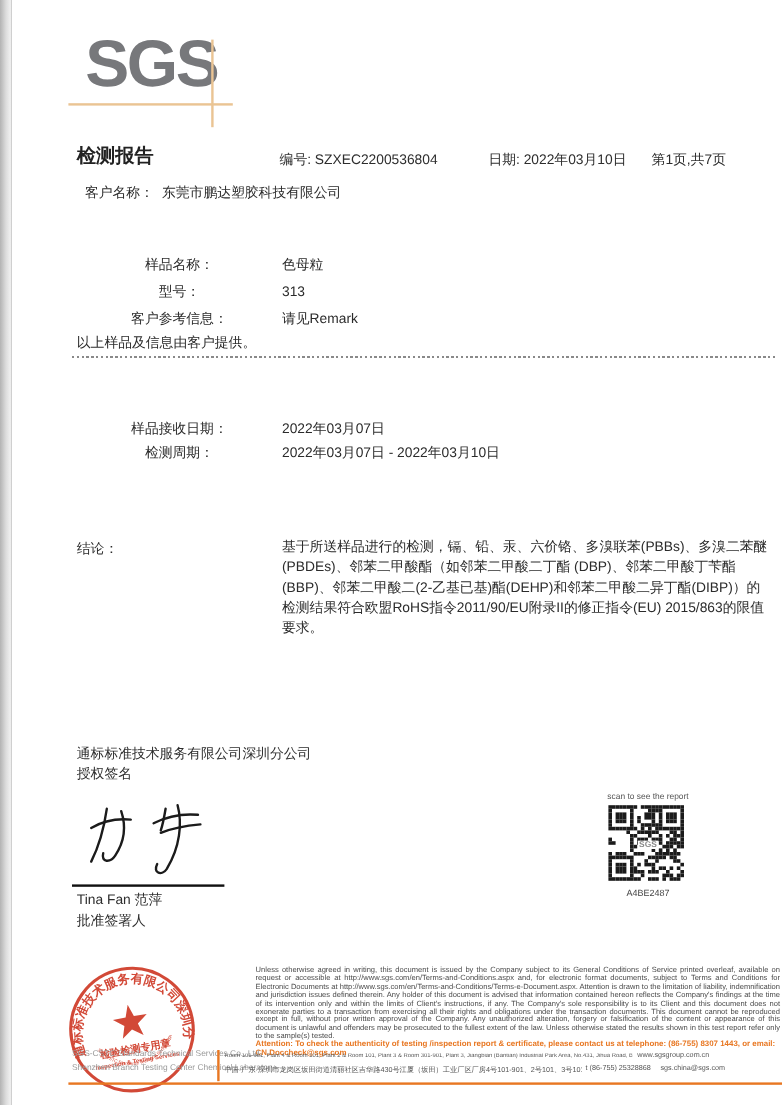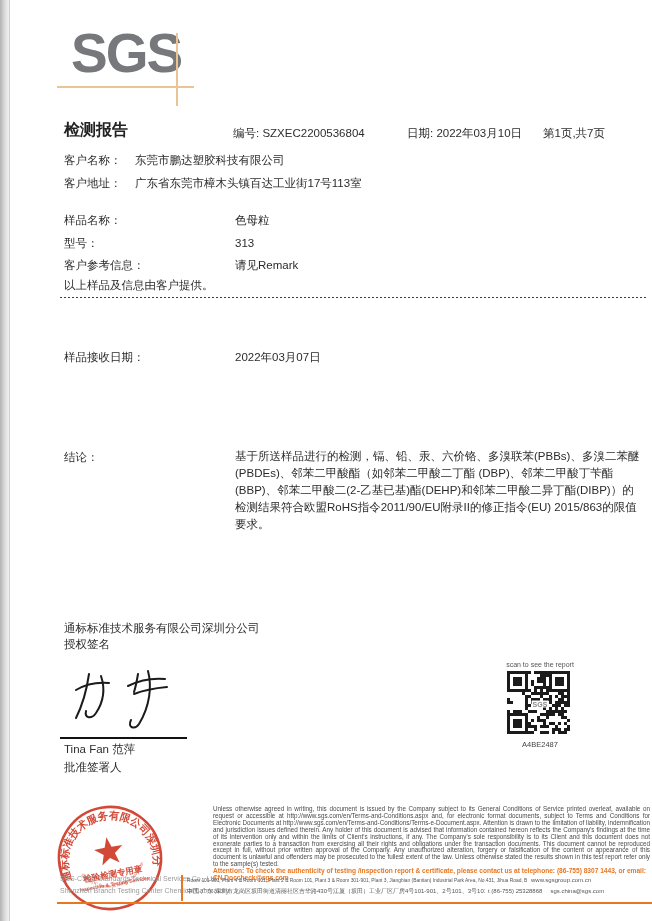--- a/index.html
+++ b/index.html
@@ -14,21 +14,21 @@
   .crop-v{left:176px;top:33px;width:2px;height:73px;background:#eac493;}
 
   
   .report-title{left:64px;top:120px;font-size:16px;font-weight:bold;color:#222;}
   .hmeta{top:126px;font-size:11.5px;white-space:nowrap;}
   .report-no{left:233px;}
   .report-date{left:407px;}
   .page-info{left:543px;}
 
   
-  .row{position:absolute;left:64px;font-size:11.5px;white-space:nowrap;color:#2b2b2b;}
+  .row{position:absolute;left:64px;font-size:11.5px;white-space:nowrap;color:#2b2b2b;text-align:center;}
   .lbl{display:inline-block;}
   .lbl-sm{width:71px;}
   .lbl-lg{width:171px;}
   .dashed{left:60px;top:297px;width:588px;height:1px;background:repeating-linear-gradient(90deg,#3c3c3c 0 2px,transparent 2px 4px);}
 
   .conclusion{left:235px;top:448px;width:406px;font-size:11.5px;line-height:17px;color:#2b2b2b;}
 
   
   .sig-company{left:64px;top:621px;font-size:11.5px;}
   .sig-auth{left:64px;top:637px;font-size:11.5px;}
@@ -70,30 +70,30 @@
   <div class="abs logo">SGS</div>
   <div class="abs crop-h"></div>
   <div class="abs crop-v"></div>
 
   <div class="abs report-title">检测报告</div>
   <div class="abs hmeta report-no"><span>编号: </span><span>SZXEC2200536804</span></div>
   <div class="abs hmeta report-date"><span>日期: </span><span>2022年03月10日</span></div>
   <div class="abs hmeta page-info">第1页,共7页</div>
 
   <div class="row" style="top:153px"><span class="lbl lbl-sm">客户名称：</span><span>东莞市鹏达塑胶科技有限公司</span></div>
-  <div class="row" style="top:176px"><span class="lbl lbl-sm">客户地址：</span><span>广东省东莞市樟木头镇百达工业街17号113室</span></div>
 
   <div class="row" style="top:213px"><span class="lbl lbl-lg">样品名称：</span><span>色母粒</span></div>
   <div class="row" style="top:236px"><span class="lbl lbl-lg">型号：</span><span>313</span></div>
   <div class="row" style="top:258px"><span class="lbl lbl-lg">客户参考信息：</span><span>请见Remark</span></div>
   <div class="row" style="top:278px">以上样品及信息由客户提供。</div>
 
   <div class="abs dashed"></div>
 
   <div class="row" style="top:350px"><span class="lbl lbl-lg">样品接收日期：</span><span>2022年03月07日</span></div>
+  <div class="row" style="top:370px"><span class="lbl lbl-lg">检测周期：</span><span>2022年03月07日 - 2022年03月10日</span></div>
 
   <div class="row" style="top:450px">结论：</div>
   <div class="abs conclusion">基于所送样品进行的检测，镉、铅、汞、六价铬、多溴联苯(PBBs)、多溴二苯醚(PBDEs)、邻苯二甲酸酯（如邻苯二甲酸二丁酯 (DBP)、邻苯二甲酸丁苄酯(BBP)、邻苯二甲酸二(2-乙基已基)酯(DEHP)和邻苯二甲酸二异丁酯(DIBP)）的检测结果符合欧盟RoHS指令2011/90/EU附录II的修正指令(EU) 2015/863的限值要求。</div>
 
   <div class="abs sig-company">通标标准技术服务有限公司深圳分公司</div>
   <div class="abs sig-auth">授权签名</div>
   <svg class="abs sig-svg" width="132" height="66" viewBox="0 0 132 66">
     <g fill="none" stroke="#1b1b1b" stroke-width="2" stroke-linecap="round">
       <path d="M8,22 C18,16 30,14 41,15"></path>
       <path d="M21,6 C19,20 15,36 8,50"></path>

